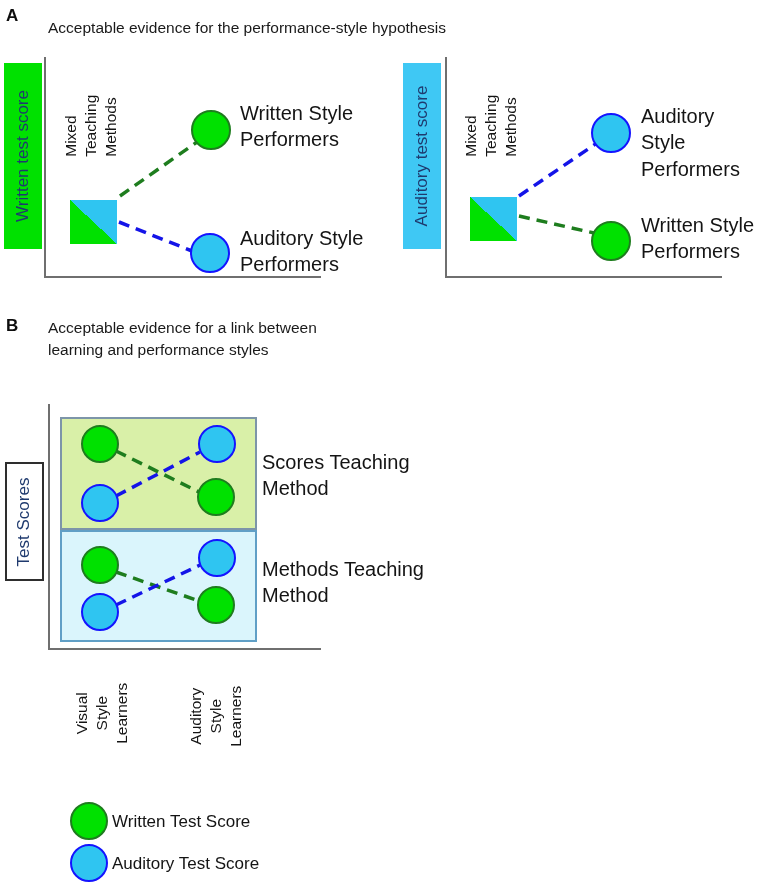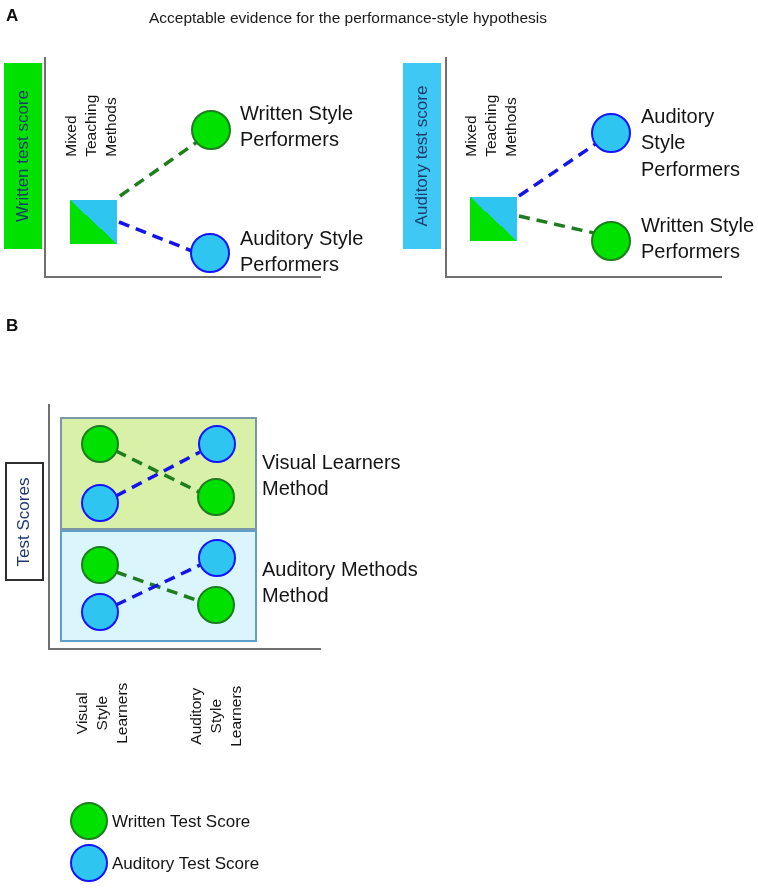--- a/index.html
+++ b/index.html
@@ -28,21 +28,21 @@
   .xlab { font-size:15.5px; color:#141414; line-height:1.3; text-align:center; }
   .legend-label { font-size:17px; color:#141414; white-space:nowrap; }
   svg.lines { position:absolute; left:0; top:0; z-index:5; pointer-events:none; }
 </style>
 </head>
 <body>
 
 <div class="page">
 
   <div class="abs panel-letter" style="left:6px; top:6px;">A</div>
-  <div class="abs panel-title" style="left:48px; top:7px; width:600px;text-align:center;">Acceptable evidence for the performance-style hypothesis</div>
+  <div class="abs panel-title" style="left:48px; top:17px; width:600px;">Acceptable evidence for the performance-style hypothesis</div>
 
   <div class="abs green-box vcenter" style="left:4px; top:63px; width:38px; height:186px; z-index:2;">
     <span class="rot ylabel-text">Written test score</span>
   </div>
   <div class="abs axis" style="left:44px; top:57px; width:2px; height:221px;"></div>
   <div class="abs axis" style="left:44px; top:276px; width:277px; height:2px;"></div>
 
   <div class="abs vcenter" style="left:66px; top:62px; width:50px; height:128px; z-index:3;">
     <span class="rot mixed-label">Mixed Teaching
 Methods</span>
@@ -71,43 +71,45 @@
 
   <div class="abs circle blue" style="left:591px; top:113px; width:40px; height:40px;"></div>
   <div class="abs circle green" style="left:591px; top:221px; width:40px; height:40px;"></div>
 
   <div class="abs point-label" style="left:641px; top:103px;">Auditory Style
 Performers</div>
   <div class="abs point-label" style="left:641px; top:212px;">Written Style
 Performers</div>
 
   <div class="abs panel-letter" style="left:6px; top:316px;">B</div>
+  <div class="abs panel-title" style="left:48px; top:317px; width:420px;">Acceptable evidence for a link between
+learning and performance styles</div>
 
   <div class="abs white-box vcenter" style="left:5px; top:462px; width:39px; height:119px; z-index:2;">
     <span class="rot ylabel-text">Test Scores</span>
   </div>
   <div class="abs axis" style="left:48px; top:404px; width:2px; height:246px;"></div>
   <div class="abs axis" style="left:48px; top:648px; width:273px; height:2px;"></div>
 
   <div class="abs band green-band" style="left:60px; top:417px; width:197px; height:113px;"></div>
   <div class="abs band blue-band" style="left:60px; top:530px; width:197px; height:112px;"></div>
 
   <div class="abs circle green" style="left:81px;  top:425px; width:38px; height:38px;"></div>
   <div class="abs circle blue" style="left:198px; top:425px; width:38px; height:38px;"></div>
   <div class="abs circle blue" style="left:81px;  top:484px; width:38px; height:38px;"></div>
   <div class="abs circle green" style="left:197px; top:478px; width:38px; height:38px;"></div>
 
   <div class="abs circle green" style="left:81px;  top:546px; width:38px; height:38px;"></div>
   <div class="abs circle blue" style="left:198px; top:539px; width:38px; height:38px;"></div>
   <div class="abs circle blue" style="left:81px;  top:593px; width:38px; height:38px;"></div>
   <div class="abs circle green" style="left:197px; top:586px; width:38px; height:38px;"></div>
 
-  <div class="abs point-label" style="left:262px; top:449px;">Visual Learners
+  <div class="abs point-label" style="left:262px; top:449px;">Scores Teaching
 Method</div>
-  <div class="abs point-label" style="left:262px; top:556px;">Auditory Methods
+  <div class="abs point-label" style="left:262px; top:556px;">Methods Teaching
 Method</div>
 
   <div class="abs vcenter" style="left:62px; top:652px; width:80px; height:122px;">
     <span class="rot xlab">Visual Style
 Learners</span>
   </div>
   <div class="abs vcenter" style="left:176px; top:652px; width:80px; height:128px;">
     <span class="rot xlab">Auditory Style
 Learners</span>
   </div>

